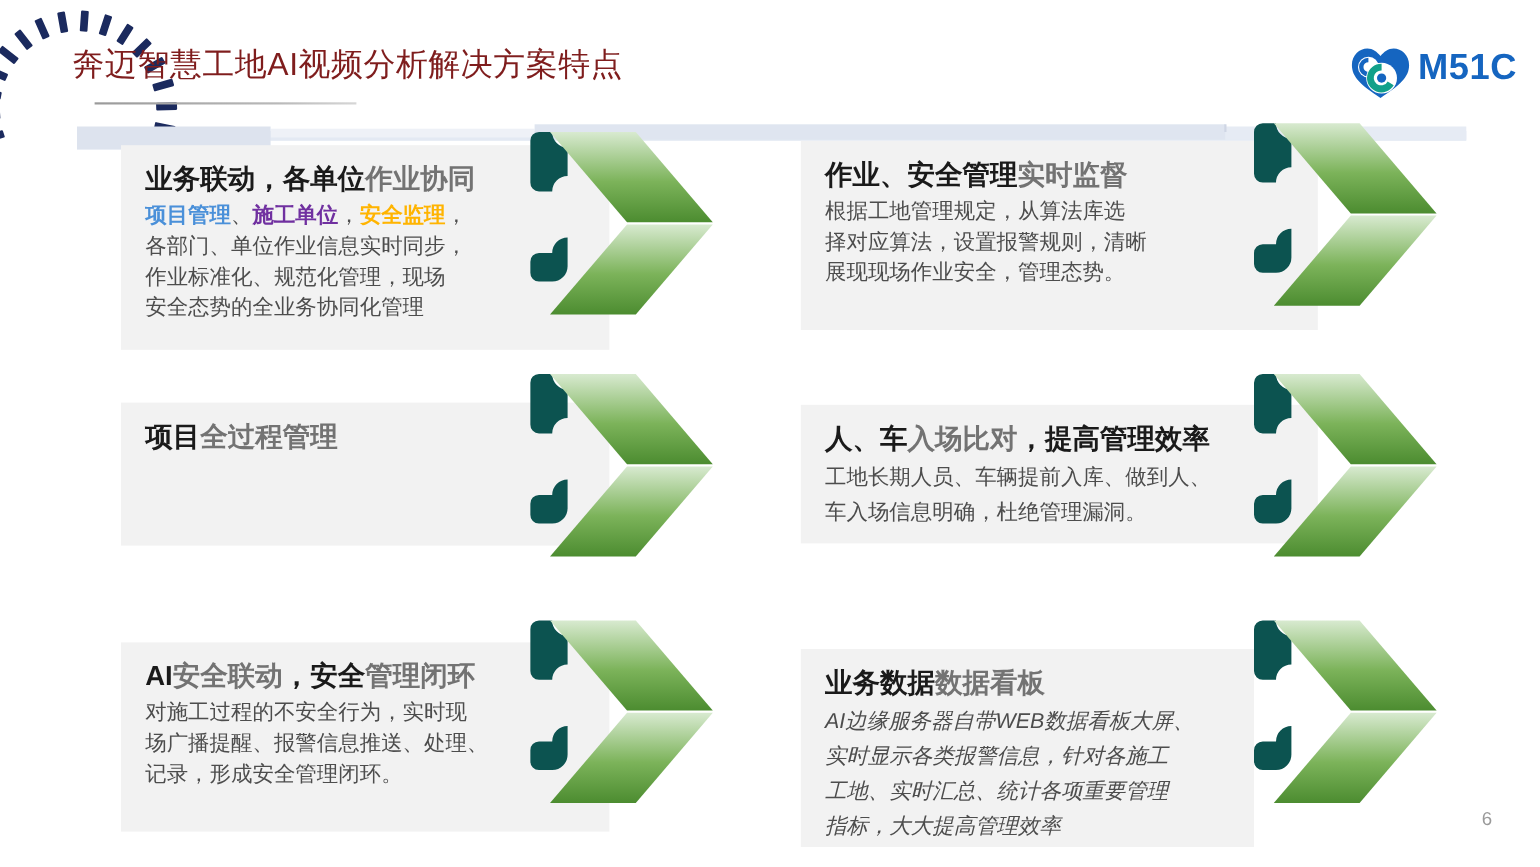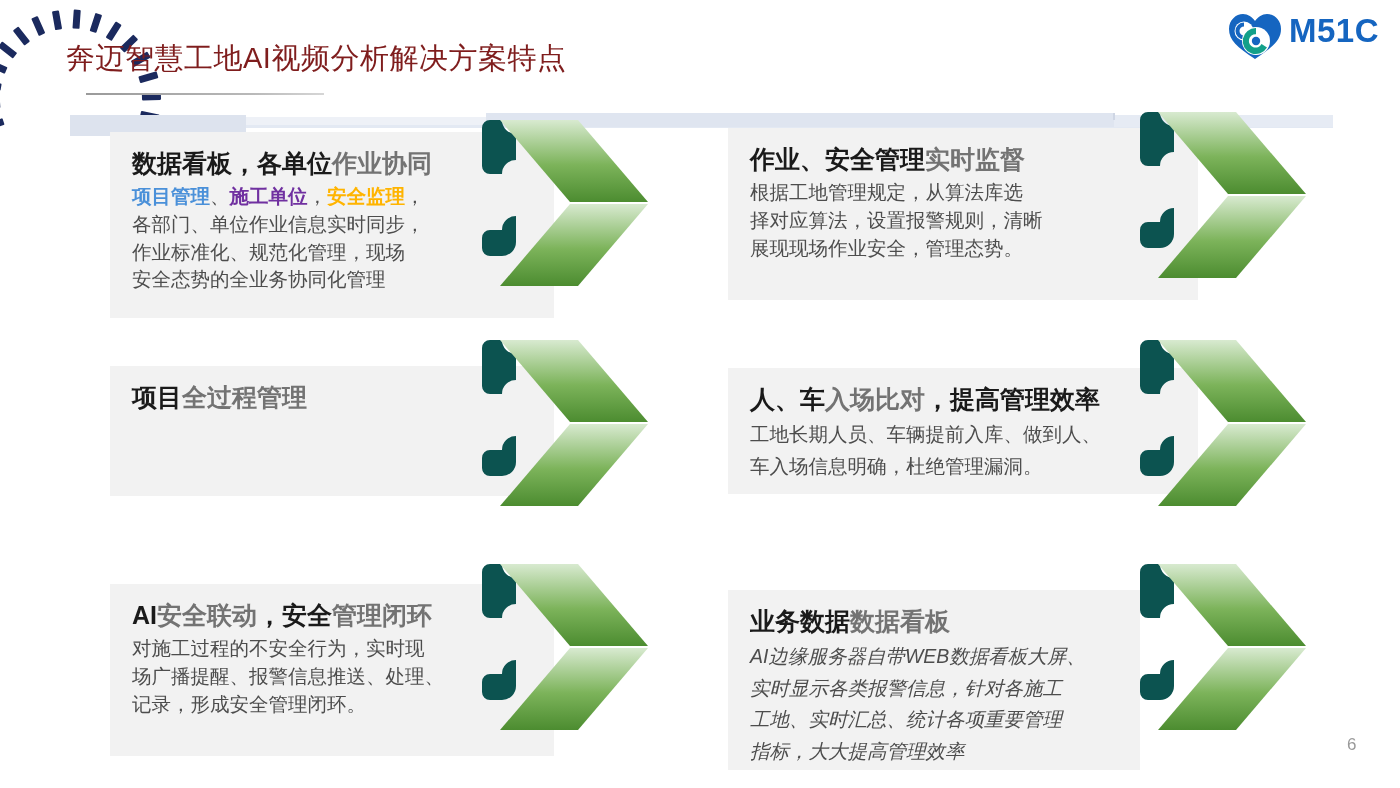--- a/index.html
+++ b/index.html
@@ -31,21 +31,21 @@
   #band{position:absolute;left:0;top:108px;width:1400px;height:30px;}
   #band .seg{position:absolute;}
   #band .s1{left:70px;top:7px;width:176px;height:21px;background:#dde3ee;}
   #band .s2{left:158px;top:11px;width:1175px;height:9px;background:#e3e9f3;}
   #band .s3{left:246px;top:9px;width:240px;height:8px;background:#eef1f7;}
   #band .s4{left:486px;top:5px;width:628px;height:14px;background:#dfe5f0;}
   #band .s5{left:1114px;top:7px;width:219px;height:12px;background:#e6ebf4;}
   #band .tick{left:1113px;top:5px;width:2px;height:7px;background:#cfd6e4;}
 
   
-  #logo{position:absolute;left:1227px;top:8px;width:160px;height:56px;}
+  #logo{position:absolute;left:1227px;top:38px;width:160px;height:56px;}
   #logo .mark{position:absolute;left:0;top:2px;width:56px;height:50px;}
   #logo .word{
     position:absolute;left:62px;top:4px;font-size:33px;font-weight:bold;
     color:#1565c0;letter-spacing:.5px;
   }
 
   
   .card{position:absolute;}
   .card-bg{
     position:absolute;left:0;top:0;width:100%;height:100%;
@@ -123,21 +123,21 @@
       <circle cx="29" cy="31" r="4.2" fill="#1565c0"></circle>
     </svg>
   </div>
   <div class="word">M51C</div>
 </div>
 
 <div class="card" style="left:110px;top:132px;width:444px;height:186px;">
   <div class="card-bg"></div>
   <div class="card-text">
     <div class="card-title">
-      <span>数据看板，各单位</span><span class="hl">作业协同</span>
+      <span>业务联动，各单位</span><span class="hl">作业协同</span>
     </div>
     <div class="card-body"><span class="kw-blue">项目管理</span><span>、</span><span class="kw-purple">施工单位</span><span>，</span><span class="kw-gold">安全监理</span><span>，
 各部门、单位作业信息实时同步，
 作业标准化、规范化管理，现场
 安全态势的全业务协同化管理</span></div>
   </div>
 </div>
 <div class="chev" style="left:482px;top:116px;width:172px;height:174px;">
   <svg viewBox="0 0 172 174" width="172" height="174">
     <defs>

